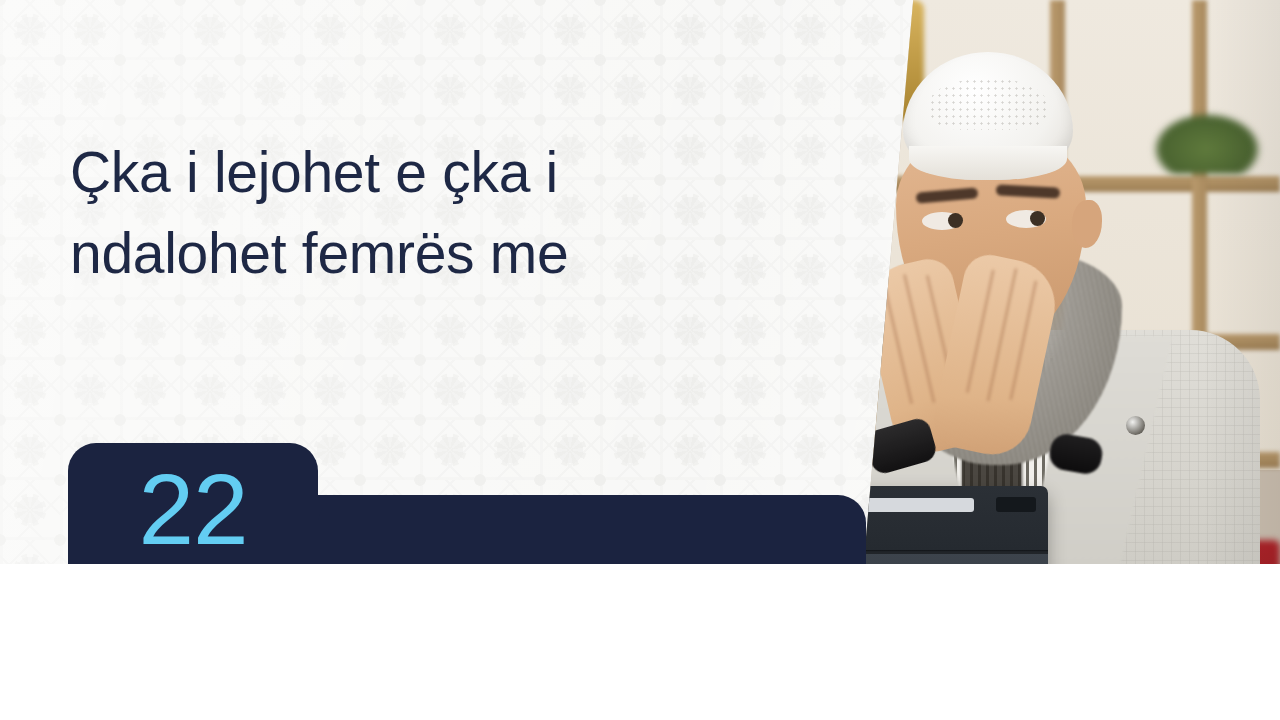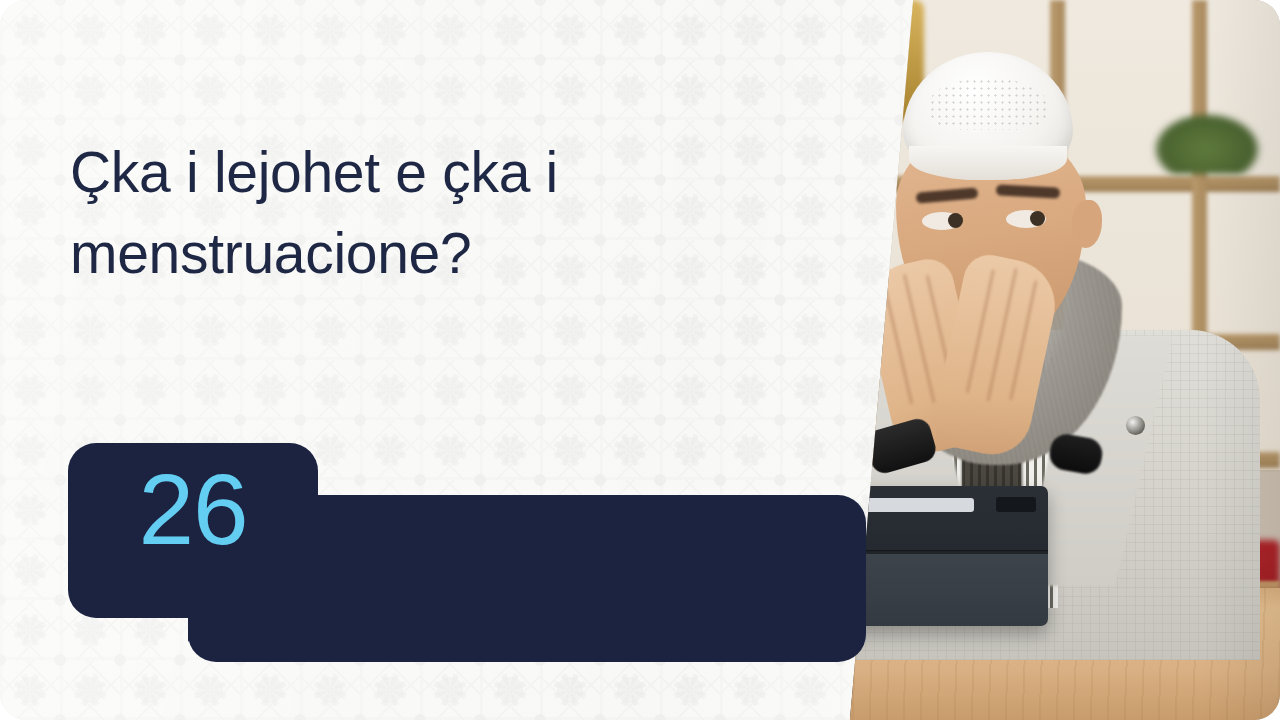--- a/index.html
+++ b/index.html
@@ -4,25 +4,24 @@
 <style>
   html, body {
     margin: 0;
     padding: 0;
     background: #ffffff;
   }
 
   #stage {
     position: relative;
     width: 1280px;
-    height: 720px;
+    height: 564px;
     overflow: hidden;
     font-family: "Liberation Sans", sans-serif;
     background: #f7f7f5;
-    border-radius: 26px;
   }
 
   
   .bg-base {
     position: absolute;
     inset: 0;
     background: #f6f6f4;
   }
 
   .bg-pattern {
@@ -592,26 +591,26 @@
         <span class="tablet-cam"></span>
         <span class="tablet-hinge"></span>
       </div>
 
       <div class="photo-vignette"></div>
     </div>
   </div>
 
   <div class="headline">
     <span class="headline-line">Çka i lejohet e çka i</span>
-    <span class="headline-line">menstruacione?</span>
+    <span class="headline-line">ndalohet femrës me</span>
   </div>
 
   <div class="badge">
     <div class="badge-left"></div>
     <div class="badge-fill"></div>
     <div class="badge-right"></div>
     <div class="notch-top"></div>
     <div class="notch-bottom"></div>
 
-    <div class="badge-number">26</div>
+    <div class="badge-number">22</div>
   </div>
 
 </div>
 
 </body></html>

